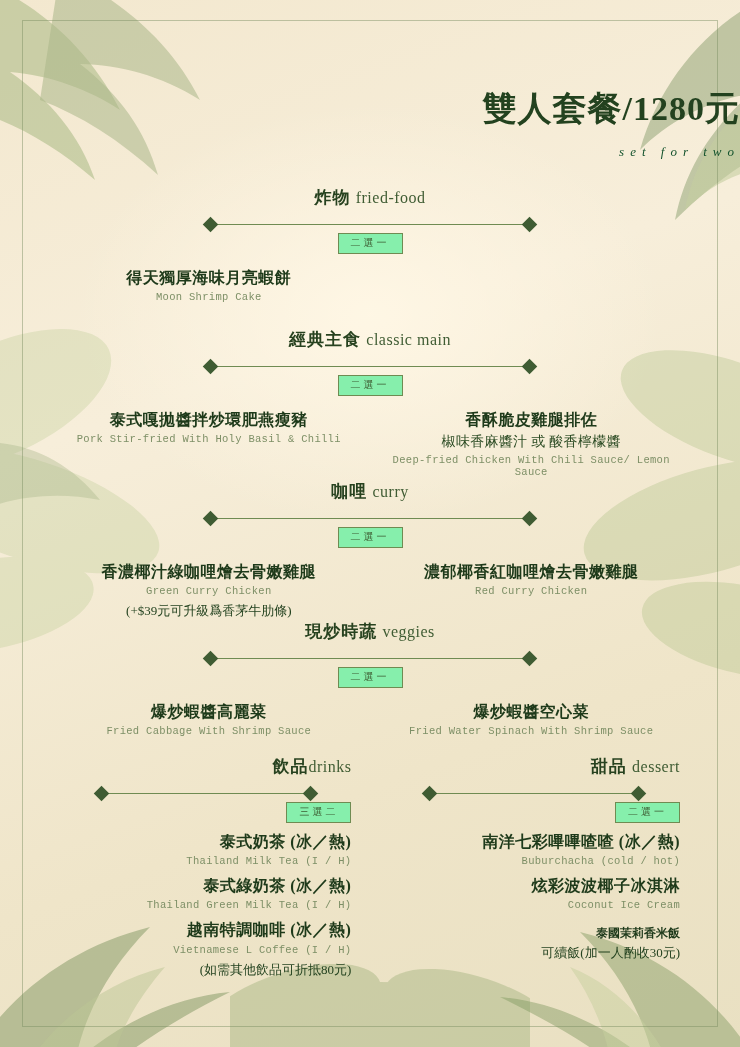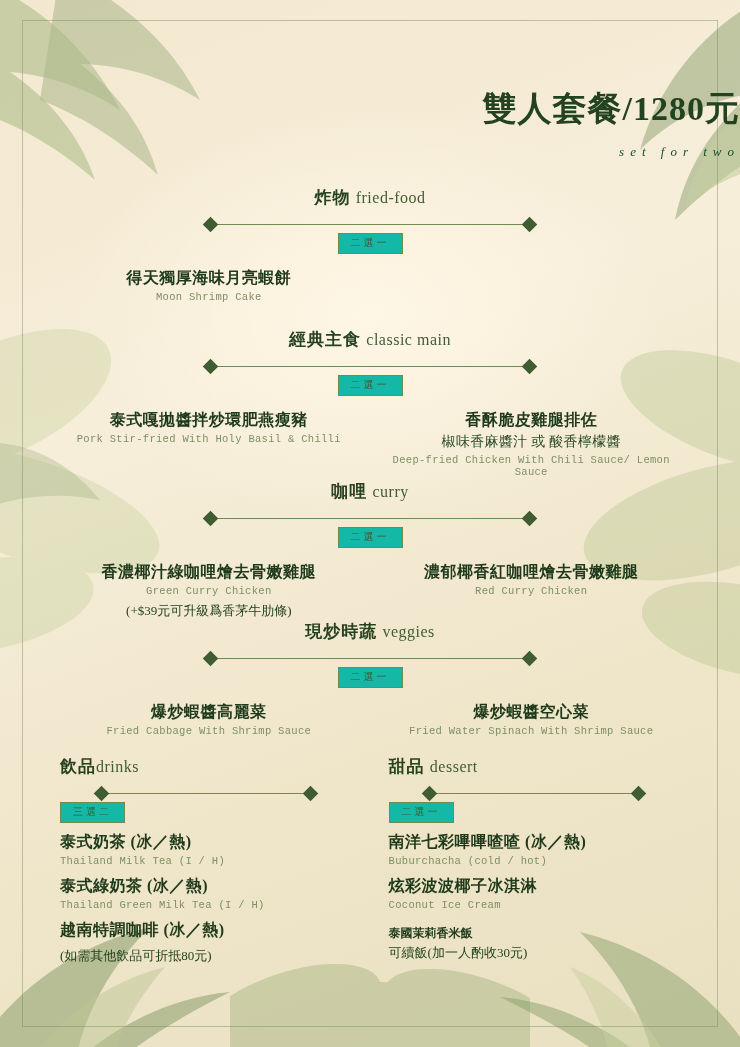--- a/index.html
+++ b/index.html
@@ -51,21 +51,21 @@
     position:absolute;top:6px;left:10px;right:10px;height:1px;background:#6f8b52;
   }
   .rule .dia{
     position:absolute;top:1px;width:11px;height:11px;background:#3f5c33;
     transform:rotate(45deg);
   }
   .rule .dia.l{left:0;}
   .rule .dia.r{right:0;}
   .pill{
     display:inline-block;margin-top:-4px;
-    border:1px solid #6f8b52;color:#3c5a30;background:#14b8a6;
+    border:1px solid #6f8b52;color:#3c5a30;background:#86efac;
     font-size:10px;letter-spacing:3px;padding:2px 12px 3px;
     position:relative;z-index:2;
   }
   .cols{display:flex;justify-content:space-between;margin-top:12px;}
   .col{width:48%;}
   .dish-zh{
     font-family:"Liberation Serif", serif;
     font-size:16px;color:#1e3a1a;letter-spacing:.5px;line-height:1.45;font-weight:700;
   }
   .dish-zh2{
@@ -76,21 +76,21 @@
     font-family:Liberation Mono, monospace;
     font-size:10.5px;color:#7d8f66;letter-spacing:.3px;margin-top:2px;
   }
   .note{
     font-family:"Liberation Serif", serif;
     font-size:13px;color:#23421f;margin-top:5px;
   }
 
   
   .bottom{position:absolute;left:60px;right:60px;top:755px;display:flex;justify-content:space-between;}
-  .half{width:47%;text-align:left;}
+  .half{width:47%;text-align:right;}
   .rule.small{width:220px;}
   .item{margin-top:7px;}
   .dessert-final{margin-top:14px;}
   .dessert-final .zh{font-family:"Liberation Serif", serif;font-size:12px;font-weight:700;color:#1e3a1a;}
   .dessert-final .sub{font-family:"Liberation Serif", serif;font-size:13px;color:#23421f;margin-top:2px;}
 </style>
 </head>
 <body>
 
 <div class="bg">
@@ -275,20 +275,21 @@
       <div class="item">
         <div class="dish-zh">泰式奶茶 (冰／熱)</div>
         <div class="dish-en">Thailand Milk Tea (I / H)</div>
       </div>
       <div class="item">
         <div class="dish-zh">泰式綠奶茶 (冰／熱)</div>
         <div class="dish-en">Thailand Green Milk Tea (I / H)</div>
       </div>
       <div class="item">
         <div class="dish-zh">越南特調咖啡 (冰／熱)</div>
+        <div class="dish-en">Vietnamese L Coffee (I / H)</div>
       </div>
       <div class="note">(如需其他飲品可折抵80元)</div>
     </div>
 
     <div class="half">
       <div class="sec-head">
         <span>甜品</span>
         <span class="en">dessert</span>
       </div>
       <div class="rule small">

